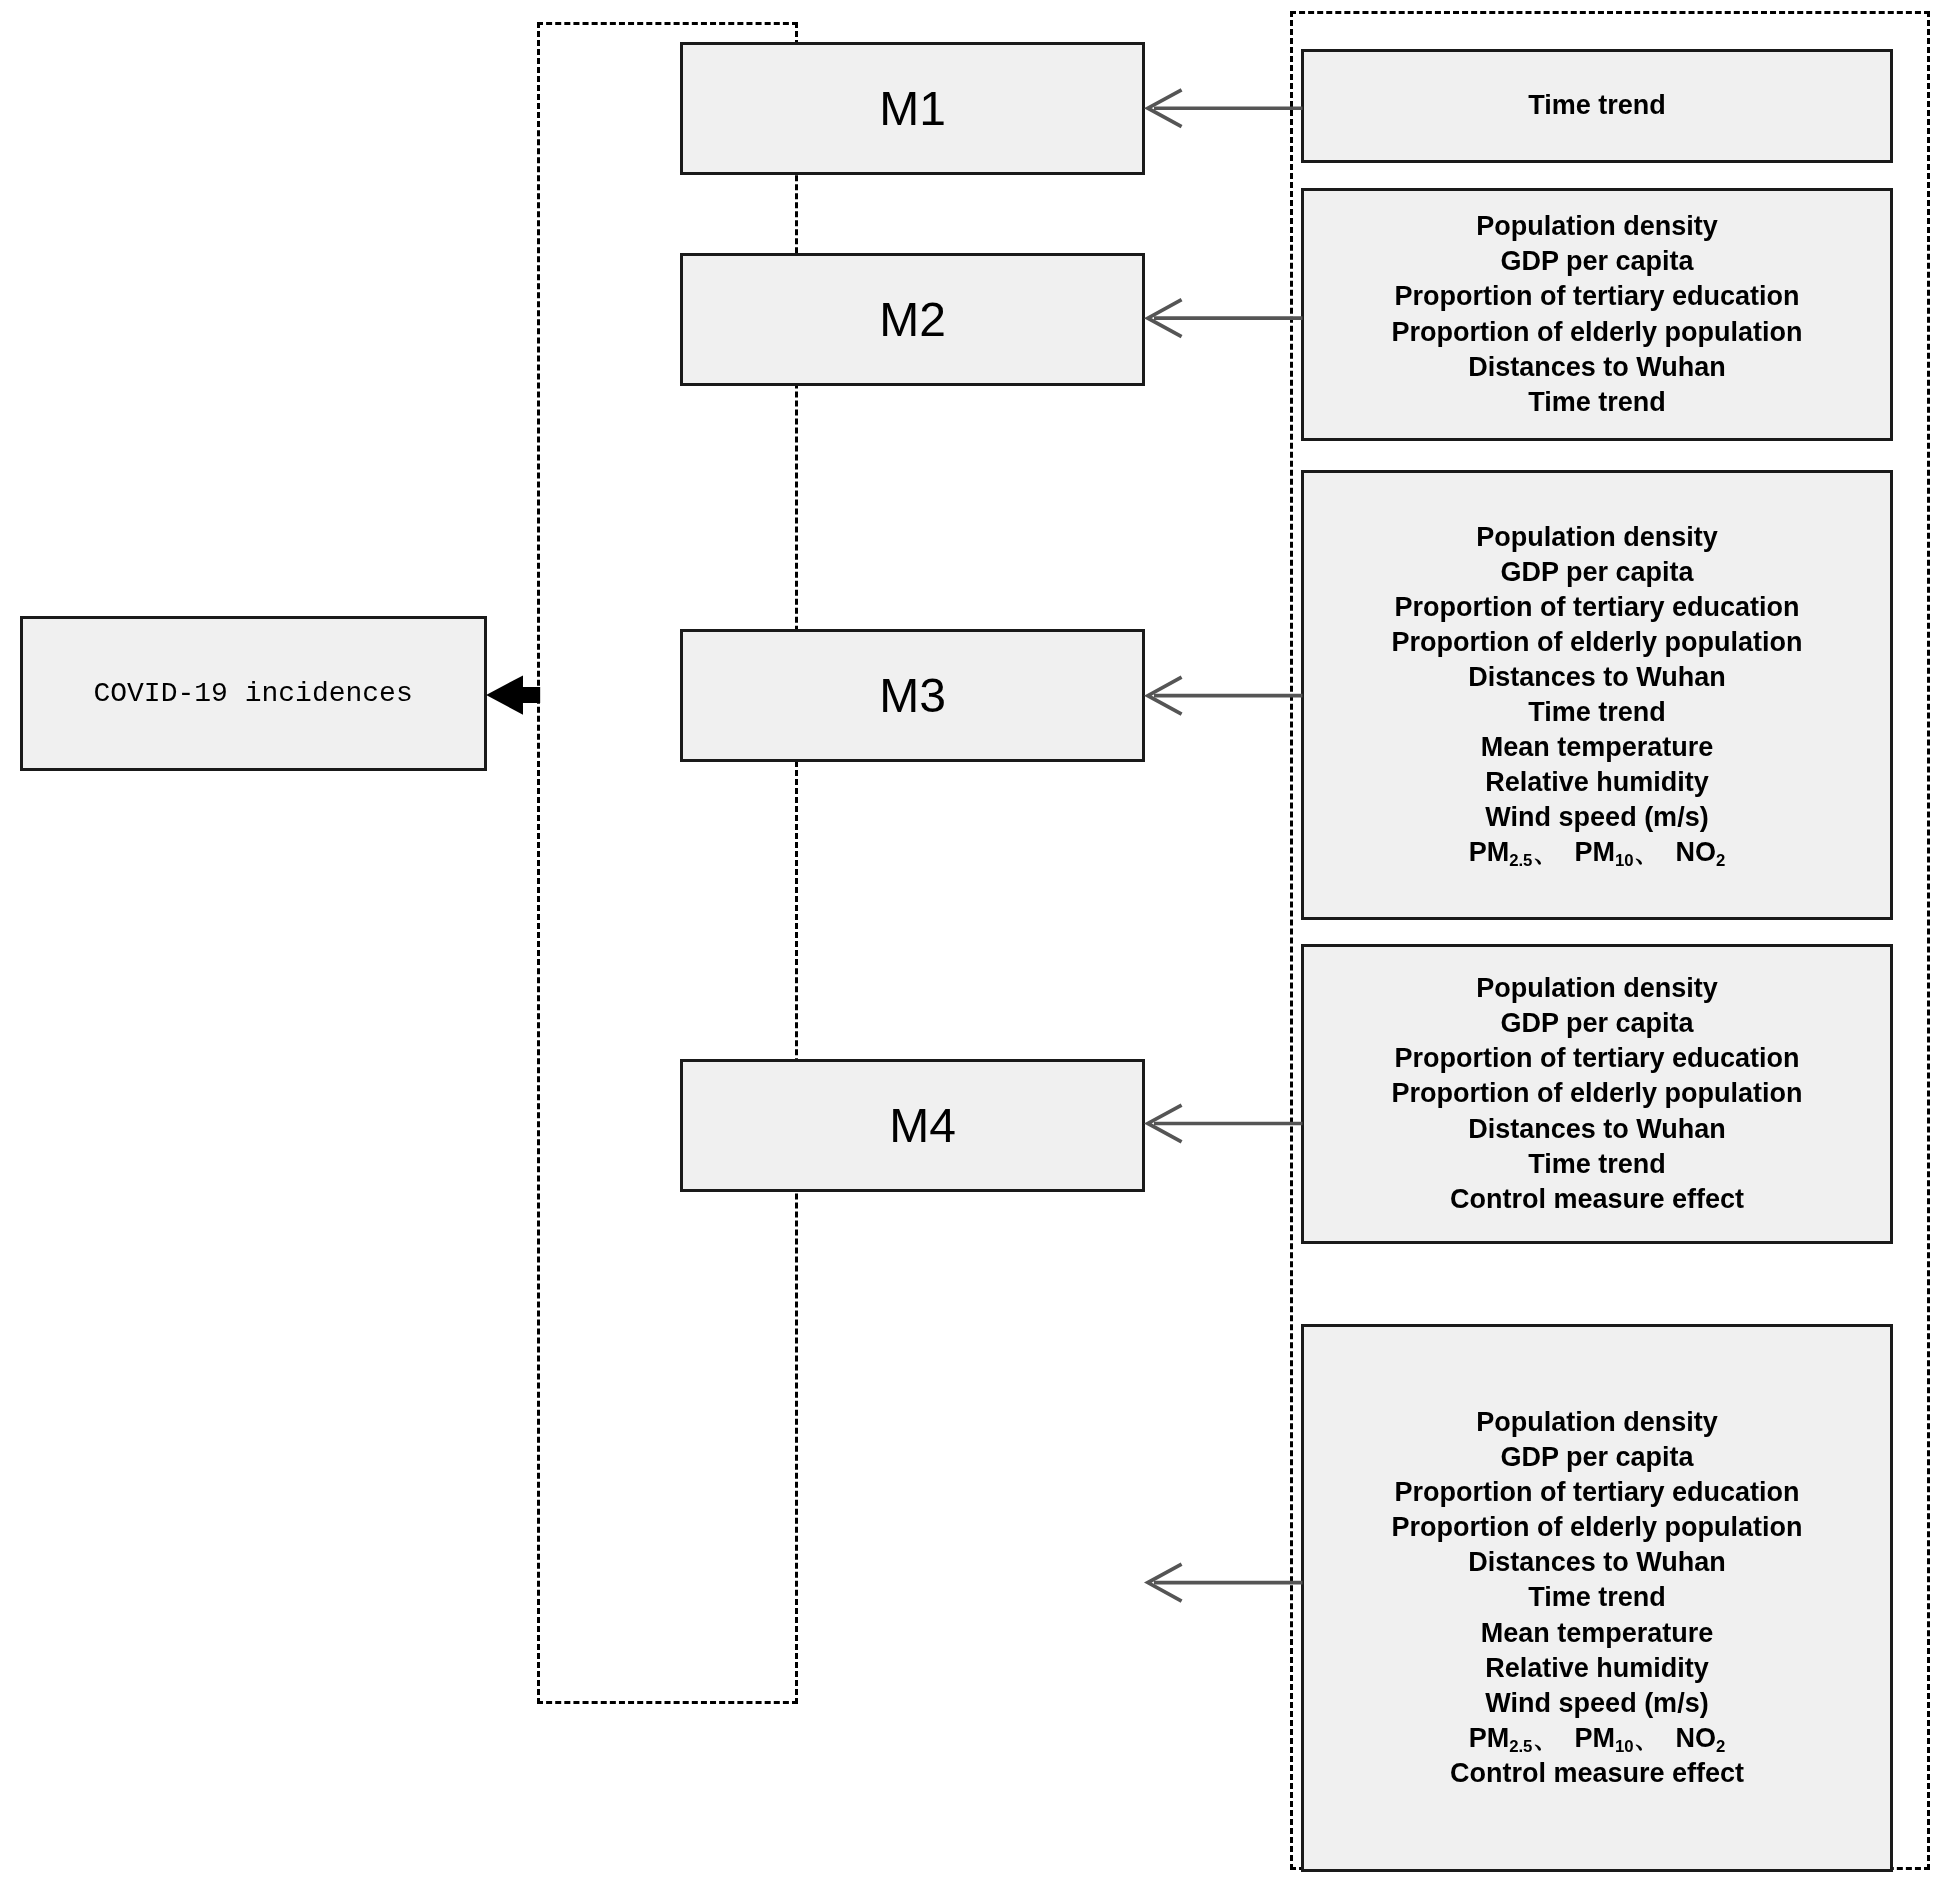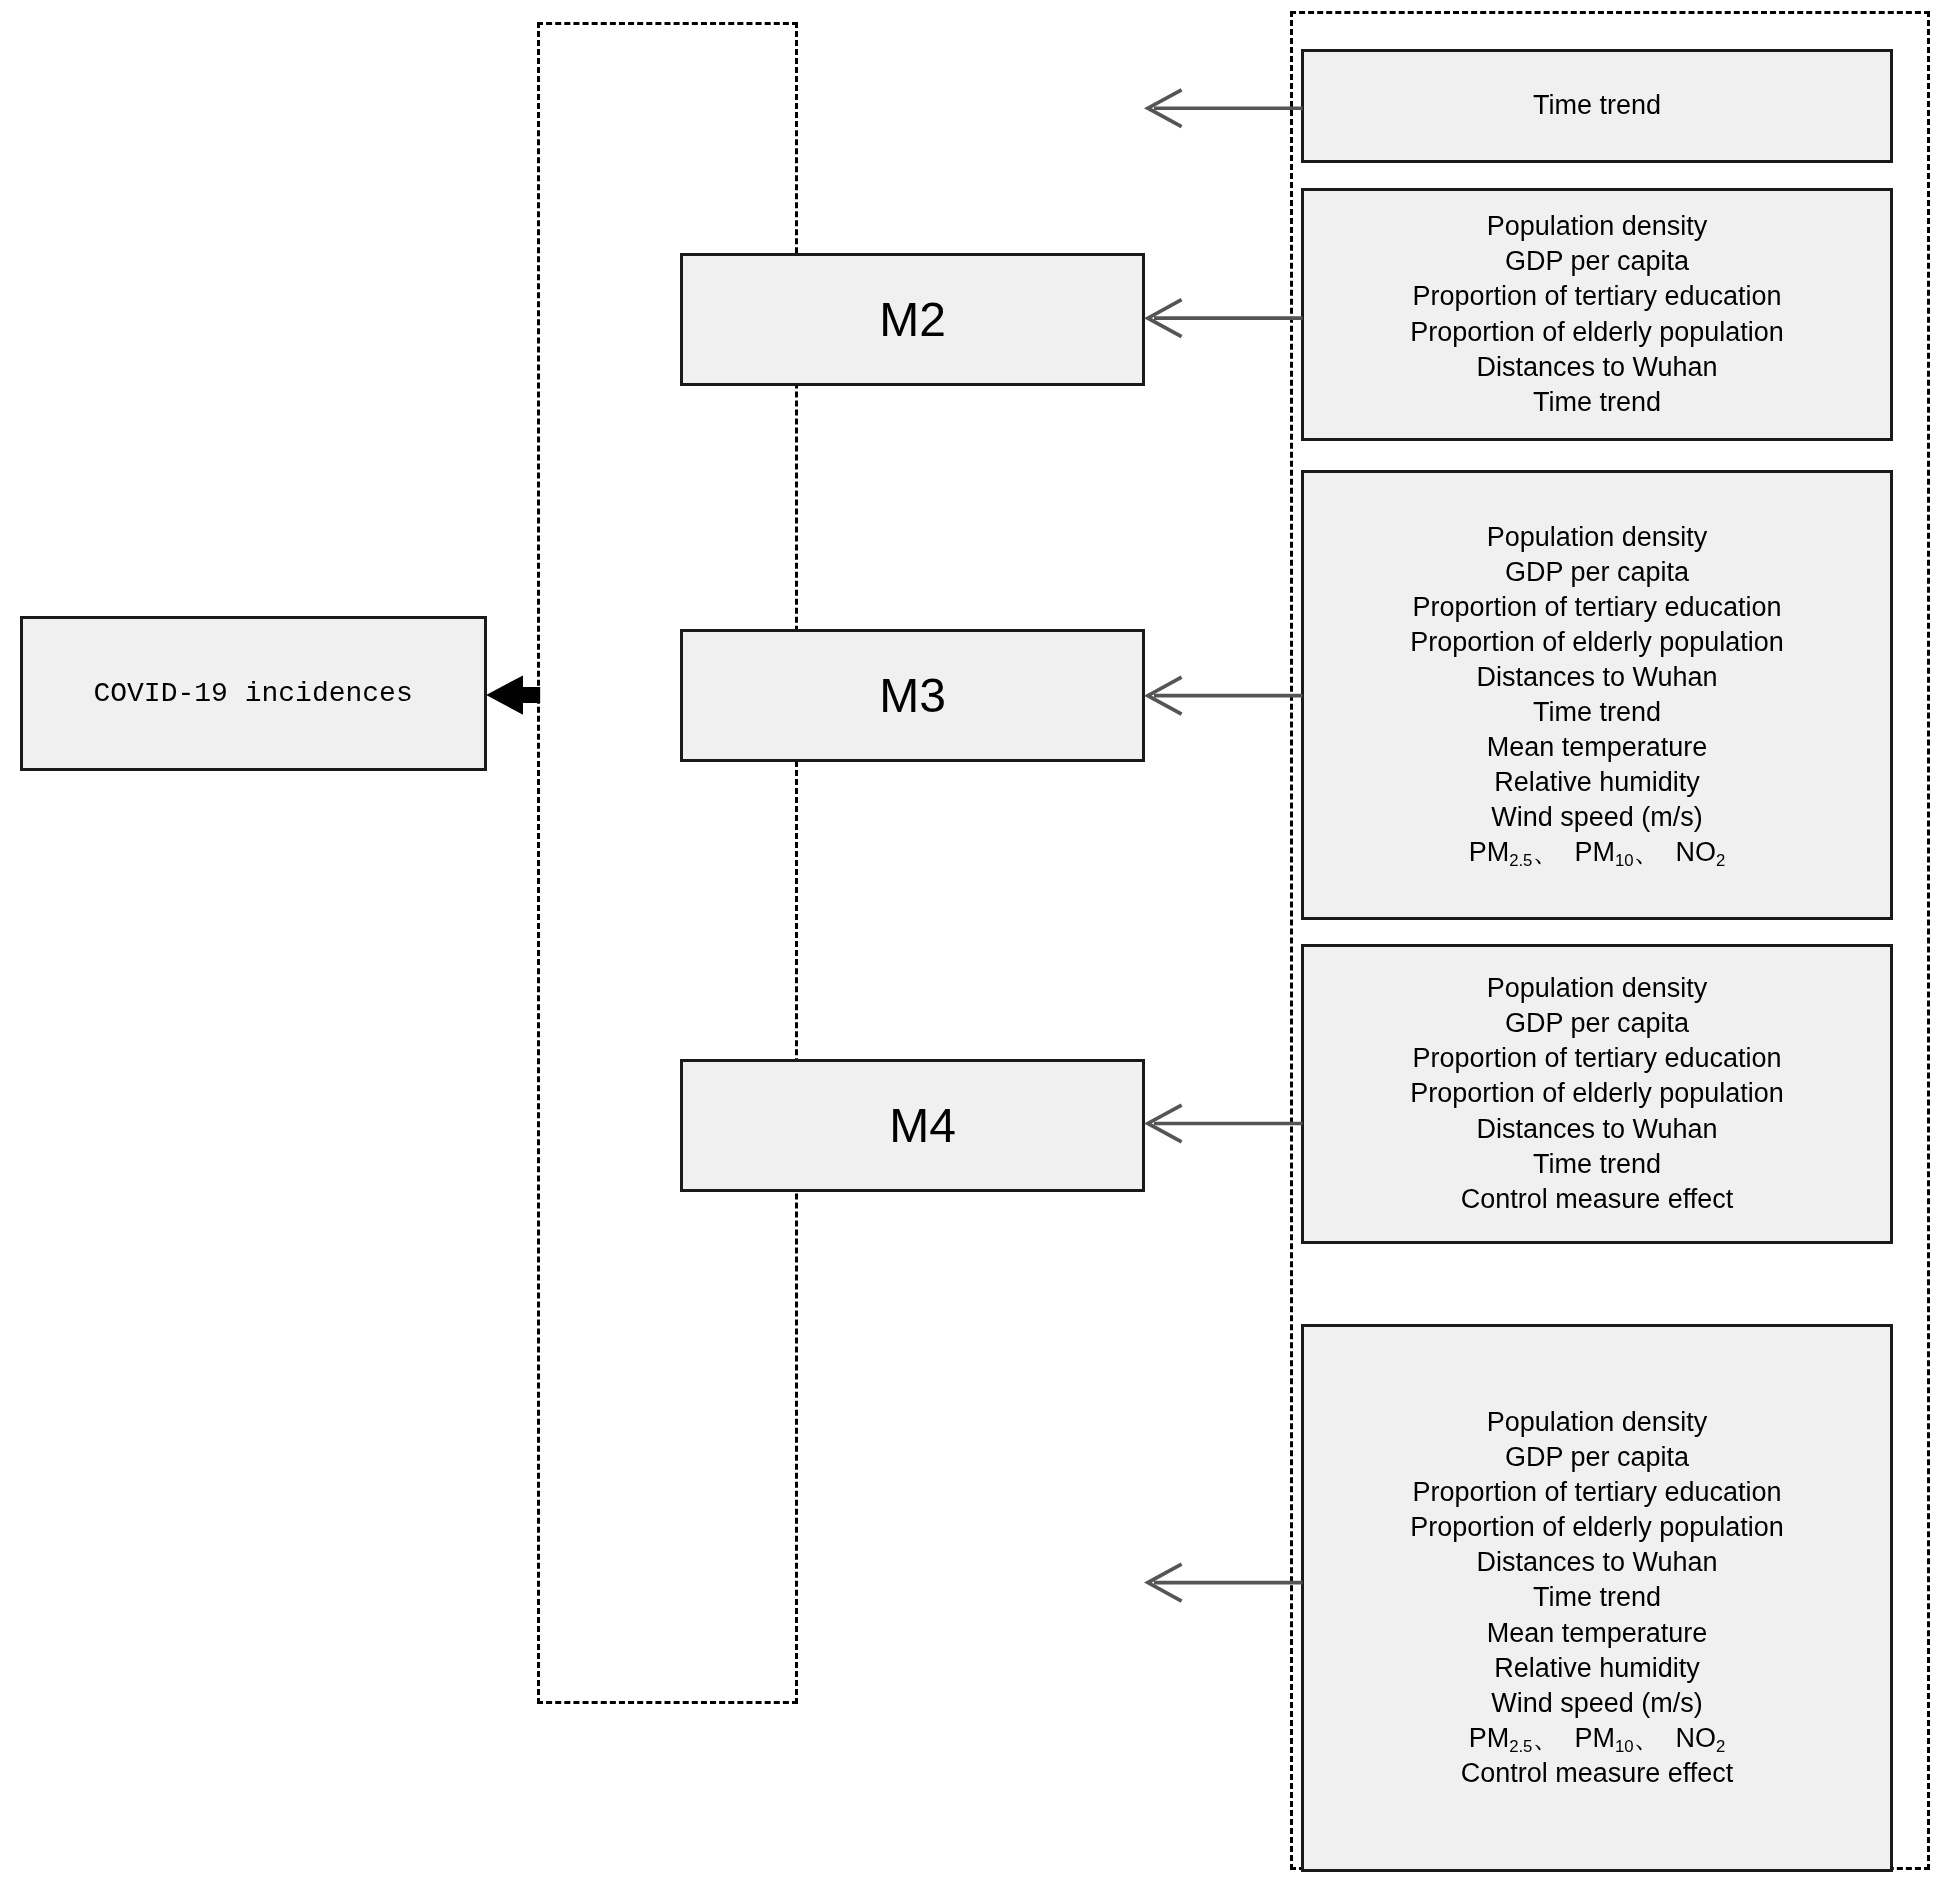--- a/index.html
+++ b/index.html
@@ -89,20 +89,21 @@
   .covar-list {
     list-style: none;
     margin: 0;
     padding: 0;
     width: 100%;
     height: 100%;
     display: flex;
     flex-direction: column;
     align-items: center;
     justify-content: center;
+    font-weight: bold;
   }
   .covar-list li {
     text-align: center;
     white-space: nowrap;
   }
   .covar-list li sub {
     font-size: 0.62em;
     vertical-align: baseline;
     position: relative;
     top: 0.28em;
@@ -124,20 +125,23 @@
 
 <div id="canvas">
 
   <div class="dashed-group" id="group-models"></div>
   <div class="dashed-group" id="group-covariates"></div>
 
   <div class="solid-box" id="outcome-box">
     <span>COVID-19 incidences</span>
   </div>
 
+  <div class="solid-box model-box" id="model-box-m1">
+    <span>M1</span>
+  </div>
   <div class="solid-box model-box" id="model-box-m2">
     <span>M2</span>
   </div>
   <div class="solid-box model-box" id="model-box-m3">
     <span>M3</span>
   </div>
   <div class="solid-box model-box" id="model-box-m4">
     <span>M4</span>
   </div>
 

